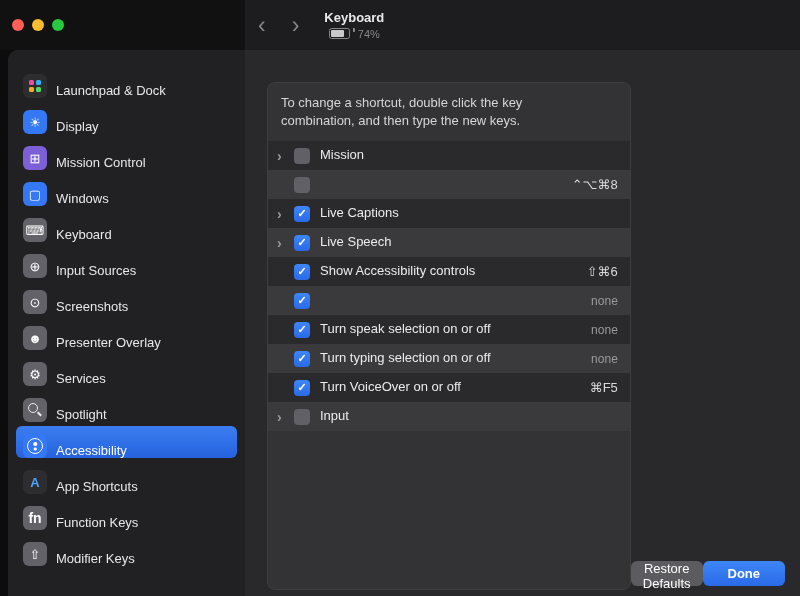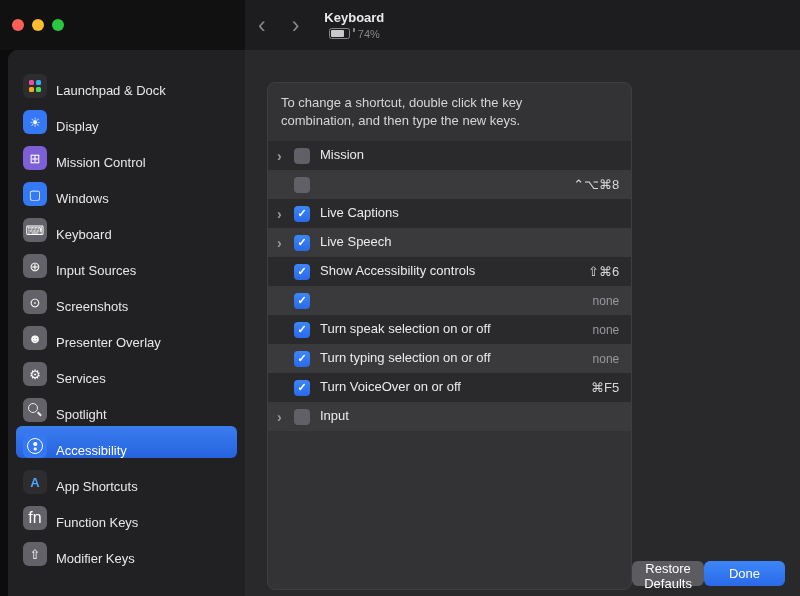--- a/index.html
+++ b/index.html
@@ -36,42 +36,42 @@
   .icon-launchpad-dock::before{content:"";position:absolute;left:6px;top:6px;width:5px;height:5px;border-radius:1.5px;
     background:#e94f9d;box-shadow:7px 0 0 #2fb1f3,0 7px 0 #f7a823,7px 7px 0 #4cd964}
   .icon-spotlight::before{content:"";position:absolute;left:5px;top:5px;width:8px;height:8px;
     border:1.6px solid #ececee;border-radius:50%}
   .icon-spotlight::after{content:"";position:absolute;left:14px;top:15px;width:5px;height:1.7px;
     background:#ececee;transform:rotate(45deg)}
   .icon-accessibility::before{content:"";position:absolute;inset:4px;border:1.4px solid #fff;border-radius:50%}
   .icon-accessibility::after{content:"";position:absolute;left:50%;top:8px;transform:translateX(-50%);
     width:3.5px;height:3.5px;border-radius:50%;background:#fff;
     box-shadow:0 5px 0 -0.5px #fff}
-  .icon-function-keys .glyph{font-size:16px;font-weight:400}
+  .icon-function-keys .glyph{font-size:14px;font-weight:700}
   .icon-app-shortcuts .glyph{font-size:13px;font-weight:700}
   
   .content{flex:1;display:flex;flex-direction:row;padding:32px 15px 6px 22px;box-sizing:border-box;min-width:0}
   .panel{border:1px solid #3e3e41;border-radius:8px;background:#333336;overflow:hidden}
   .instructions{color:#d6d6d8;font-size:13px;line-height:1.4;margin:0;padding:11px 60px 11px 13px}
   .row{display:flex;align-items:center;min-height:29px;padding:0 12px 0 9px;background:#2a2a2d}
   .row.alt{background:#3a3a3d}
   .disclosure{width:17px;color:#98989d;font-size:14px;font-weight:600;flex-shrink:0;
     line-height:1;user-select:none;cursor:default}
   .checkbox{width:16px;height:16px;border-radius:4px;background:#606066;margin-right:10px;
     display:flex;align-items:center;justify-content:center;color:#fff;font-size:11px;font-weight:700;
     flex-shrink:0;line-height:1;cursor:default}
   .checkbox.checked{background:linear-gradient(#3d86f8,#2a6ae8)}
   .row-label{color:#ebebed;font-size:13px;flex:1;padding:5px 8px 5px 0;line-height:1.3;max-width:430px}
   .shortcut{margin-left:auto;color:#d8d8da;font-size:13px;white-space:nowrap;flex-shrink:0}
   .shortcut.none{color:#98989d;font-size:12px}
   .footer{margin-top:auto;display:flex;justify-content:space-between;align-items:center;padding:8px 0 4px 0}
   .btn{font-size:13px;border:none;border-radius:6px;height:25px;padding:0 12px;color:#fff;
     font-family:"Liberation Sans",sans-serif;cursor:default}
   .btn-restore{background:#5c5c60}
-  .btn-done{background:linear-gradient(#3d86f8,#2a6ae8);padding:0 25px;font-weight:400}
+  .btn-done{background:linear-gradient(#3d86f8,#2a6ae8);padding:0 25px;font-weight:700}
 </style>
 </head>
 <body>
 
 <div class="titlebar">
   <div class="titlebar-left">
     <span class="tl red"></span>
     <span class="tl yellow"></span>
     <span class="tl green"></span>
   </div>

